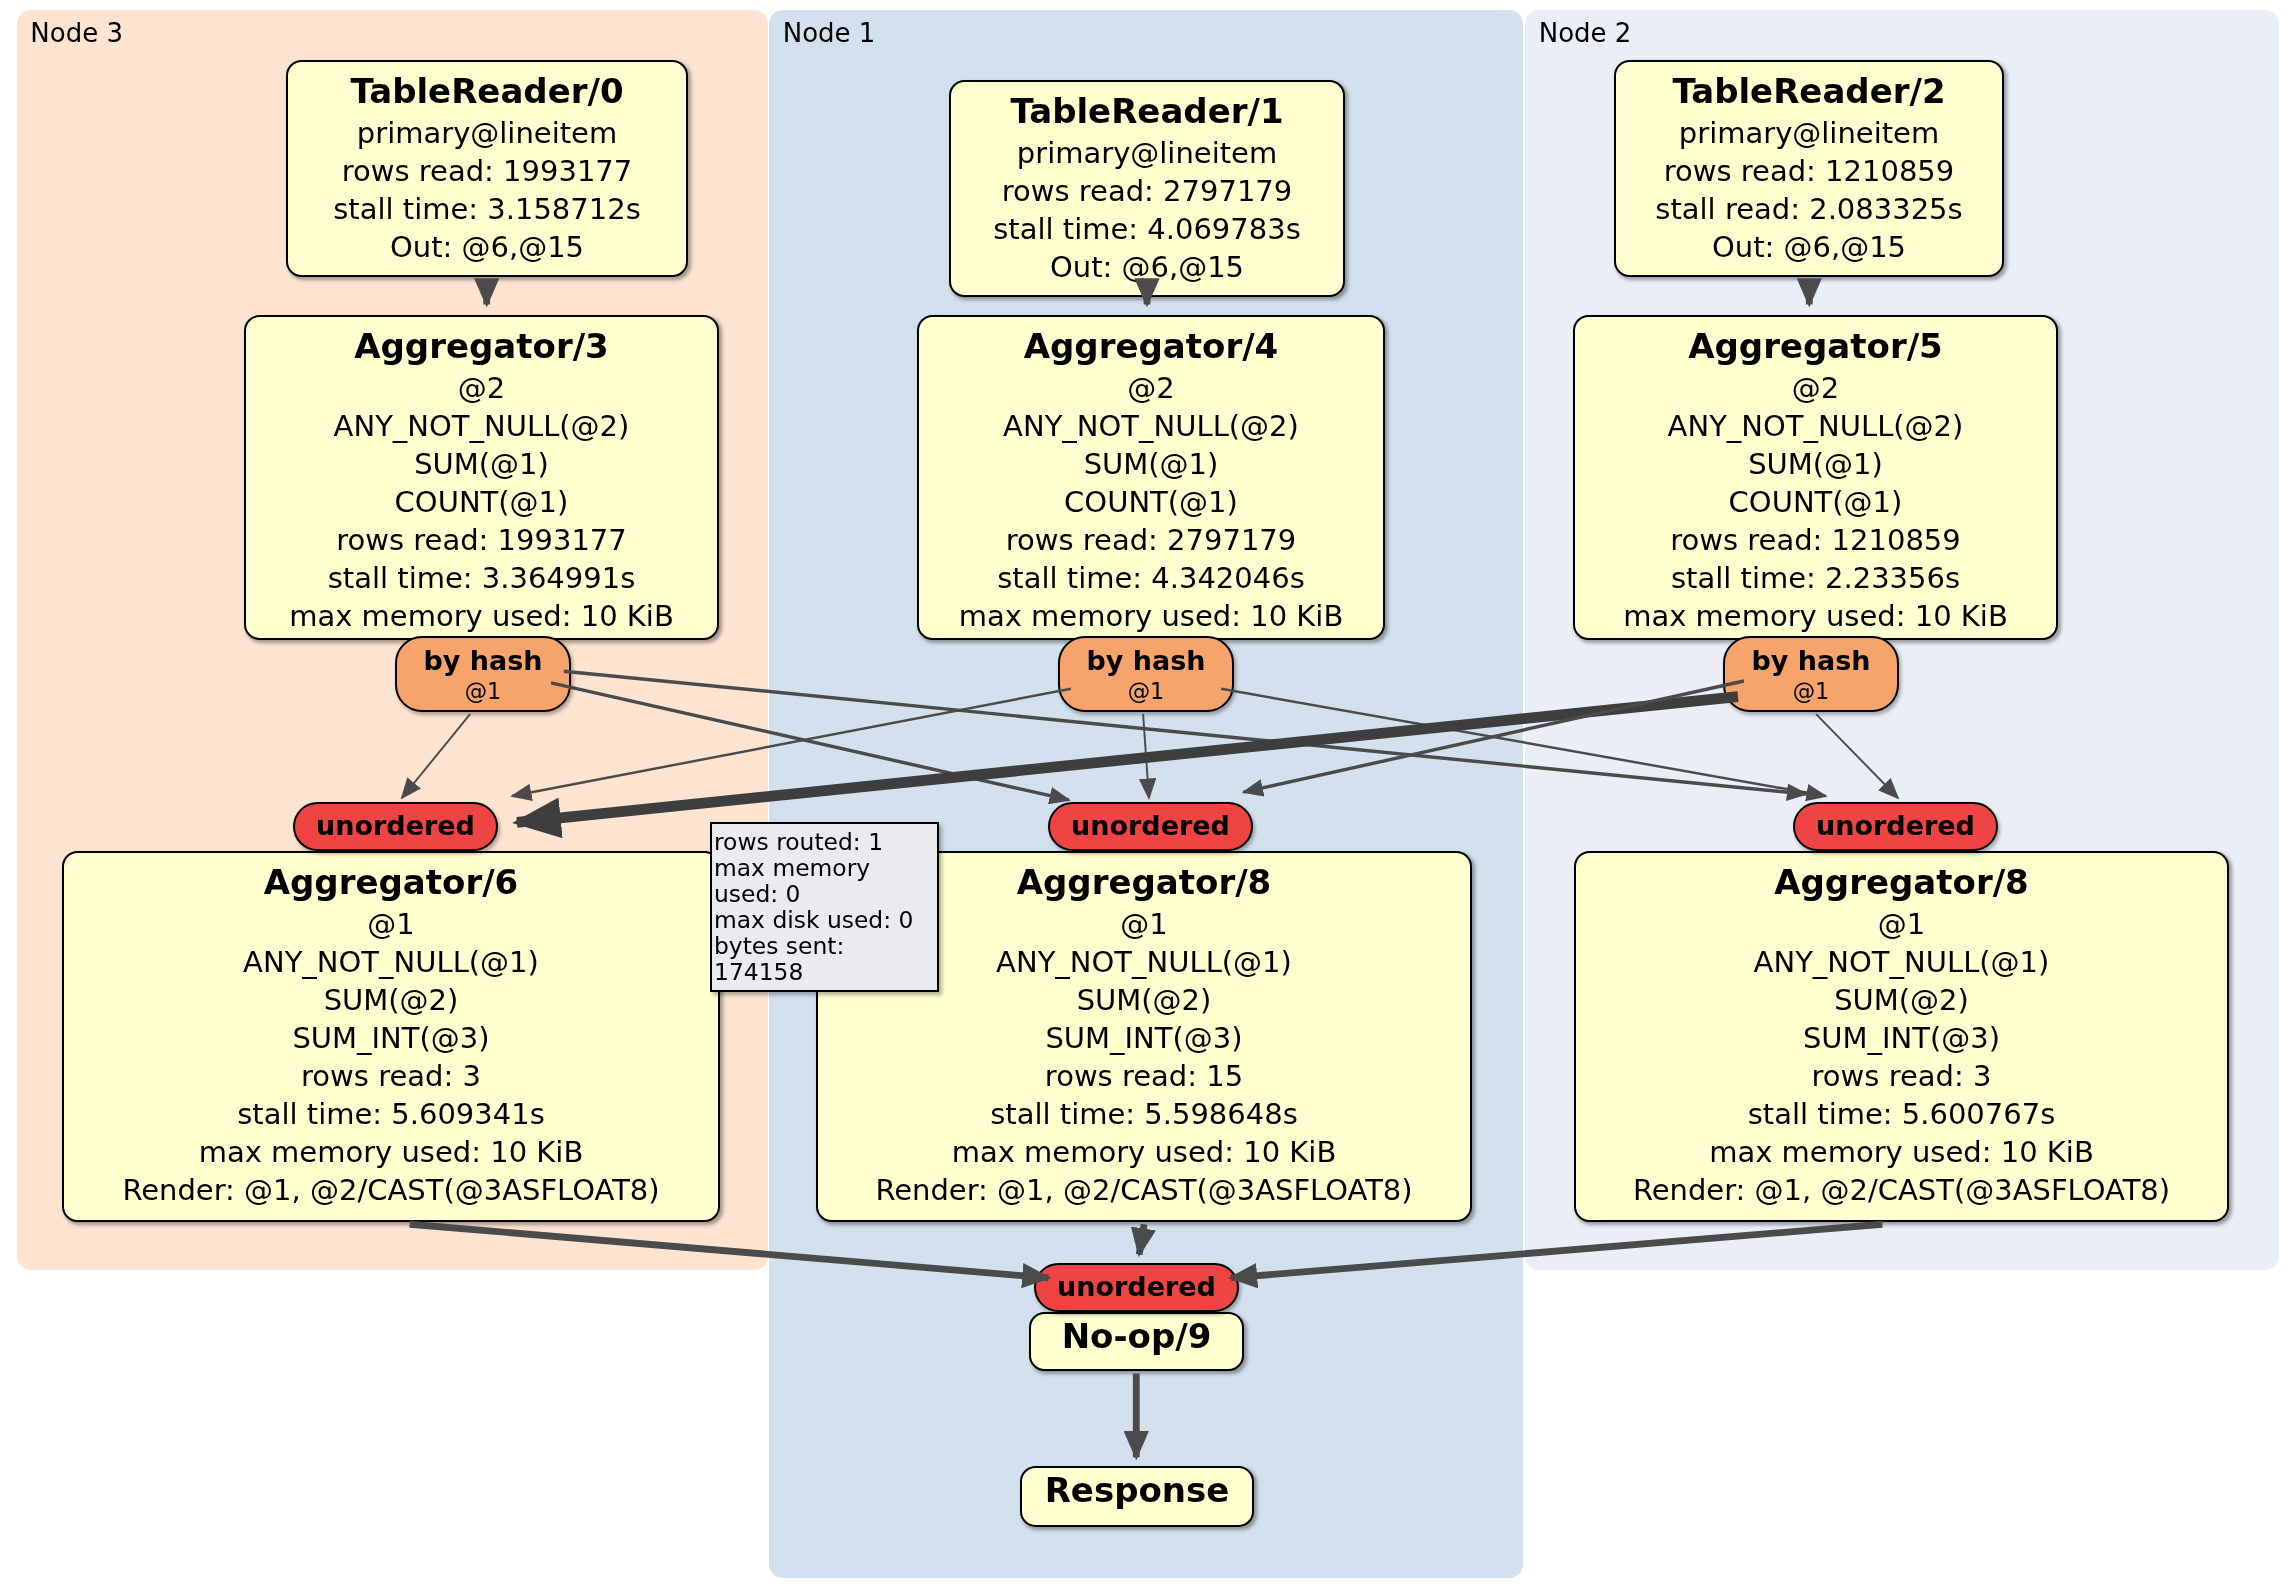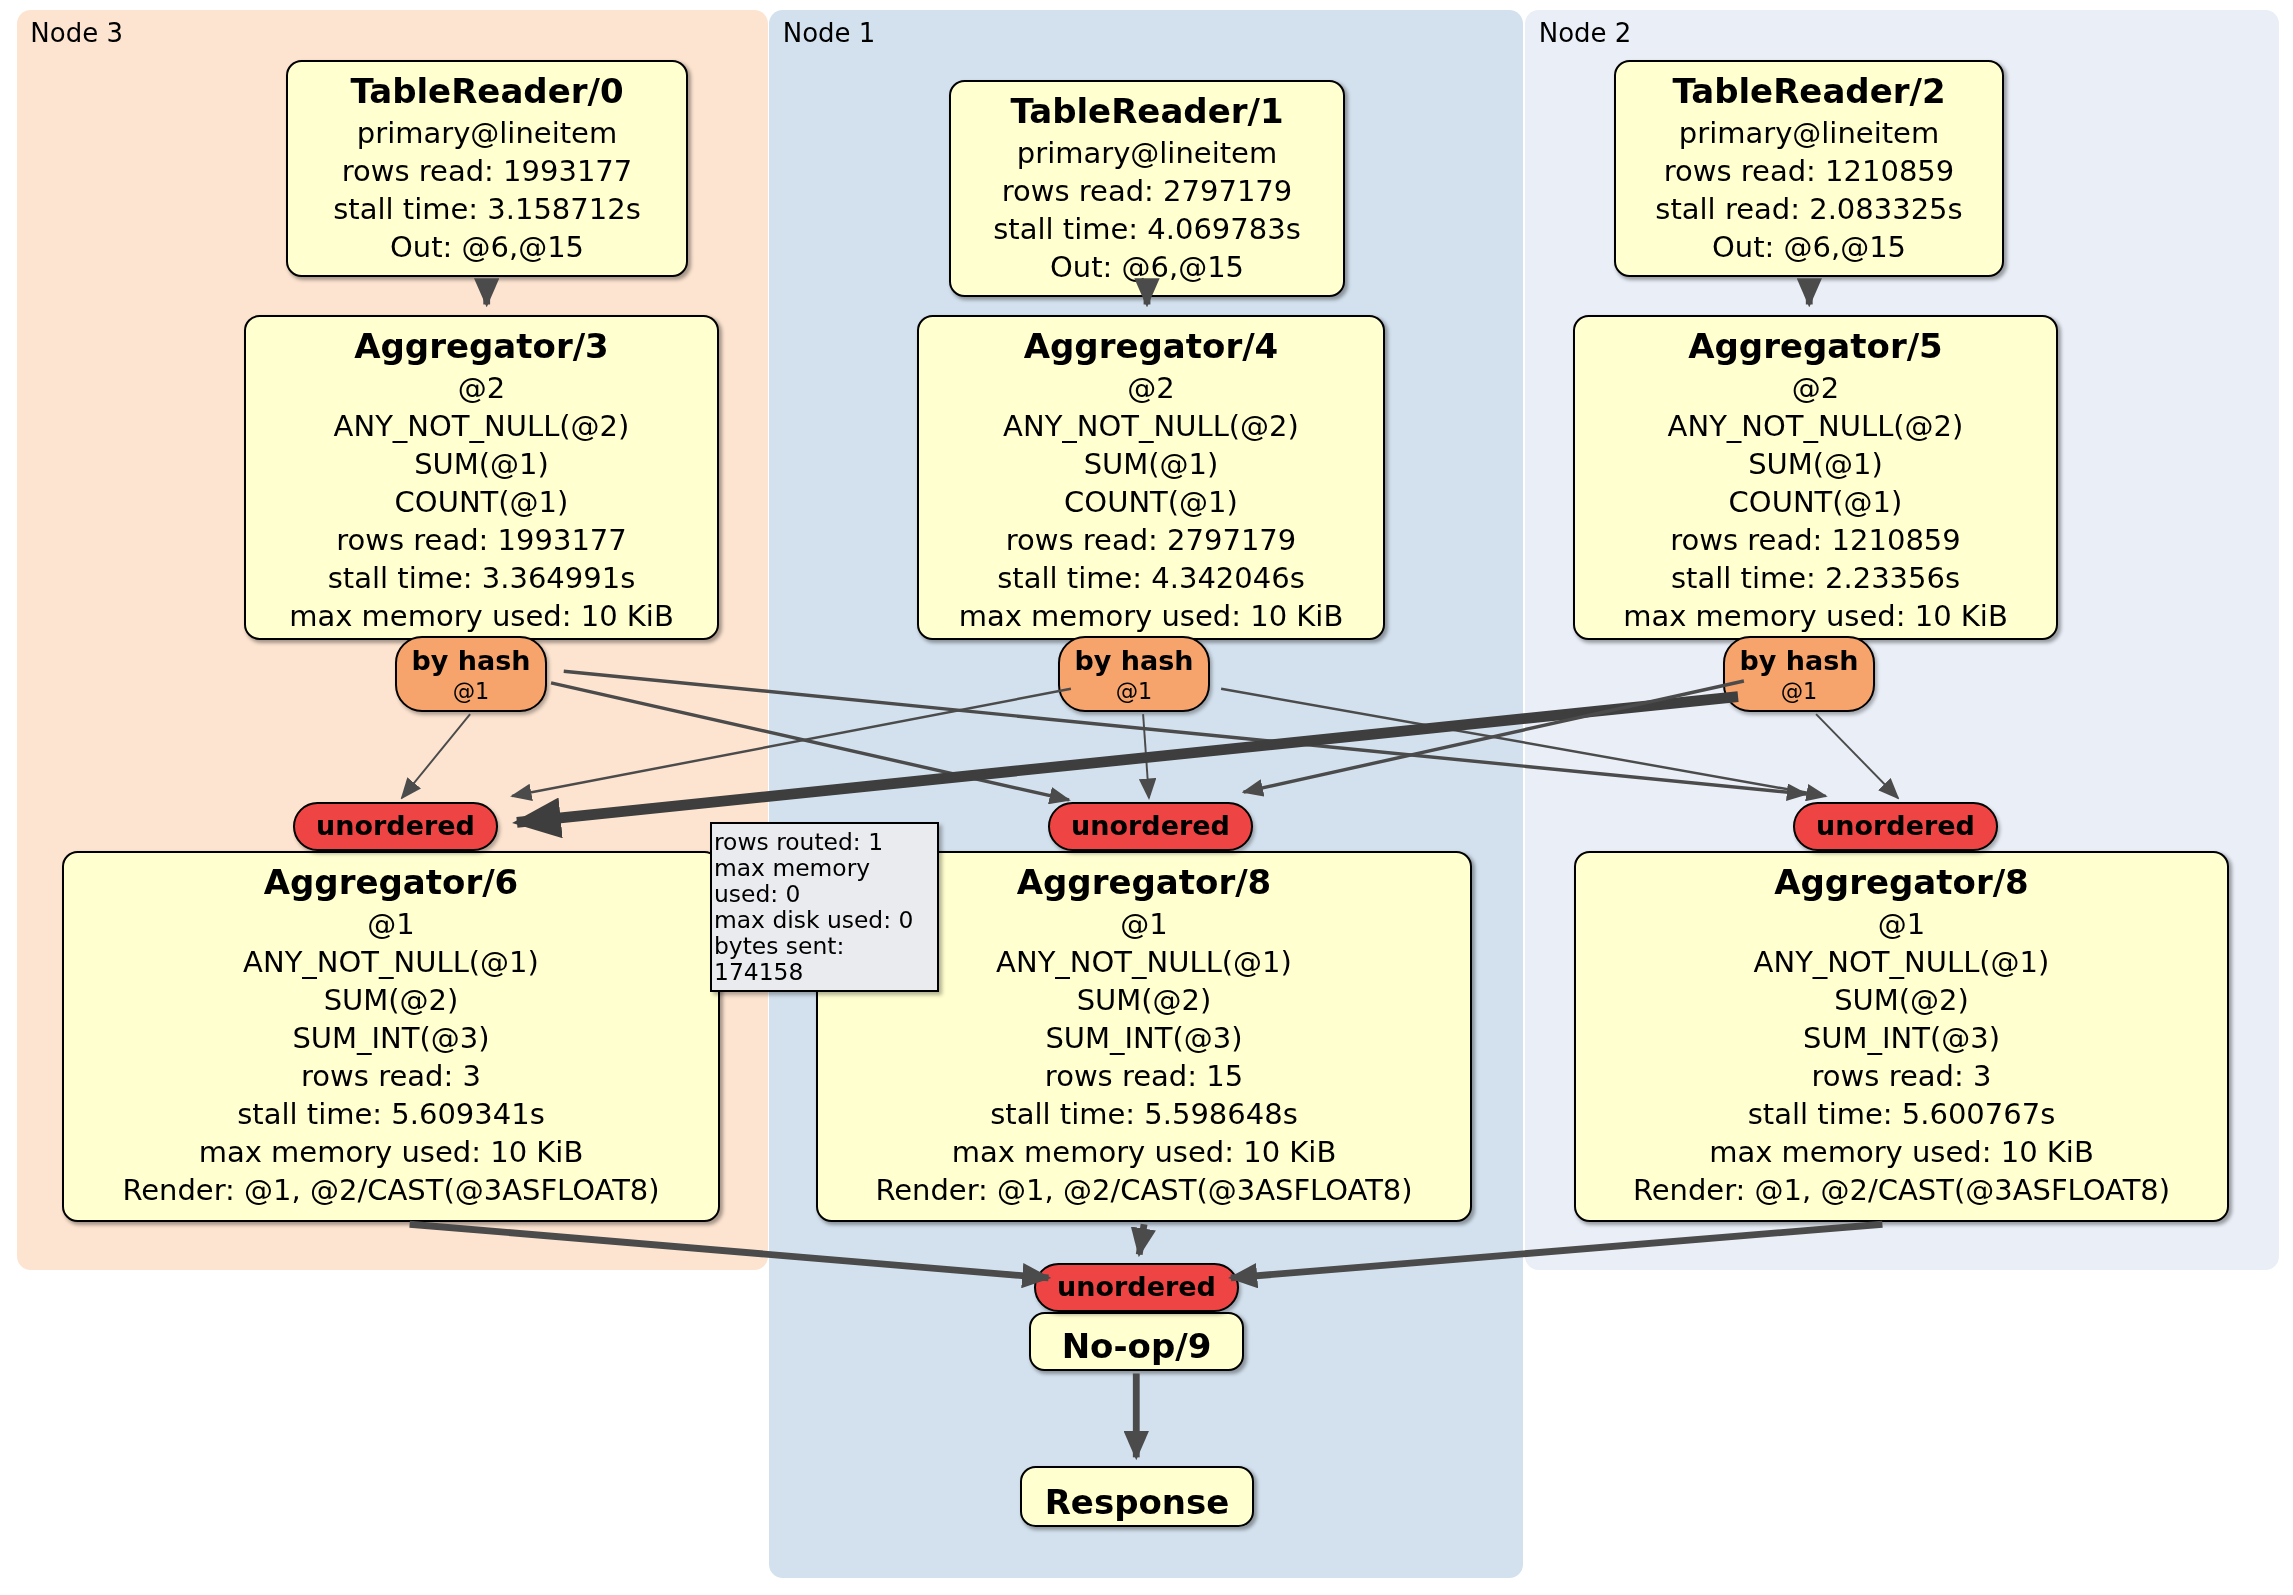--- a/index.html
+++ b/index.html
@@ -14,39 +14,39 @@
   #panel-node2 { left:1525px;top:9.8px; width:754px; height:1260px; background:#e9eef7; }
   .plabel { position:absolute; left:13.7px; top:7.8px; font-size:26px; }
 
   .ybox {
     position:absolute; background:#ffffcf; border:2.9px solid #000; border-radius:15.6px;
     box-shadow:2.9px 2.9px 3.9px rgba(0,0,0,0.35); text-align:center; padding-top:6.8px;
     box-sizing:border-box; z-index:2;
   }
   .ybox .t { font-size:34px; font-weight:bold; line-height:45px; white-space:nowrap; }
   .ybox .l { font-size:29px; line-height:38px; white-space:nowrap; }
-  .small { display:flex; align-items:flex-end; justify-content:center; padding-top:0; }
+  .small { display:flex; align-items:flex-start; justify-content:center; padding-top:0; }
 
   #tr0 { left:286px;  top:60px;  width:402px; height:217px; }
   #tr1 { left:949px;  top:60px;  width:396px; height:217px;margin-top:20px; }
   #tr2 { left:1614px; top:60px;  width:390px; height:217px; }
   #ag3 { left:244px;  top:315px; width:475px; height:325px;text-align:center; }
   #ag4 { left:917px;  top:315px; width:468px; height:325px; }
   #ag5 { left:1573px; top:315px; width:485px; height:325px; }
   #ag6 { left:62px;   top:851px; width:658px; height:371px; }
   #ag7 { left:816px;  top:851px; width:656px; height:371px; }
   #ag8 { left:1574px; top:851px; width:655px; height:371px; }
   #noop { left:1029px; top:1312px; width:215px; height:59px; }
   #resp { left:1020px; top:1466px; width:234px; height:61px; }
 
   .pill {
     position:absolute; border:2.9px solid #000; text-align:center; box-sizing:border-box;
     box-shadow:2px 2.9px 3.9px rgba(0,0,0,0.3); z-index:3;
   }
-  .bh { background:#f6a46c; border-radius:27px; width:152px; height:76px; }
+  .bh { background:#f6a46c; border-radius:27px; width:176px; height:76px; }
   .bh .t { font-size:27px; font-weight:bold; line-height:35px; padding-top:4.9px; }
   .bh .s { font-size:22.4px; line-height:26px; }
   #bh3 { left:395px;  top:636px; }
   #bh1 { left:1058px; top:636px; }
   #bh2 { left:1723px; top:636px; }
 
   .uo { background:#ef4444; border-radius:25px; width:205px; height:49px;
         font-size:27px; font-weight:bold; line-height:44px; }
   #u3 { left:293px;  top:802px; }
   #u1 { left:1048px; top:802px; }

